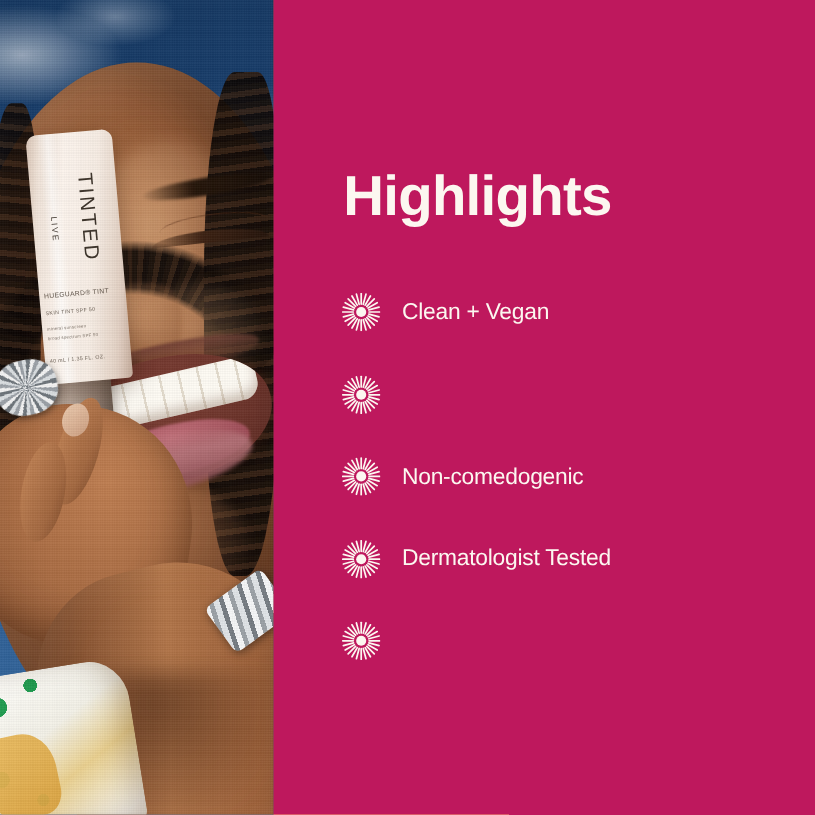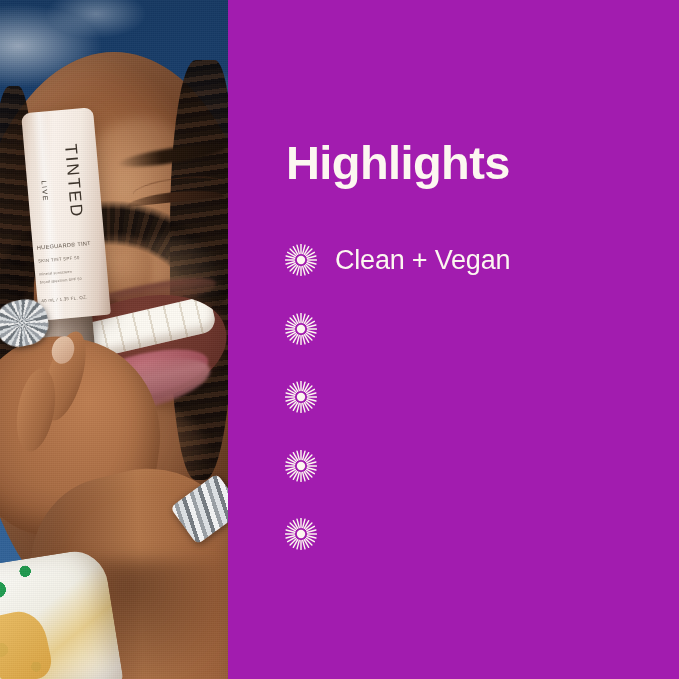--- a/index.html
+++ b/index.html
@@ -434,21 +434,21 @@
       repeating-linear-gradient(90deg, rgba(255,255,255,0.016) 0 1px, rgba(0,0,0,0.016) 1px 2px);
   }
 
   
   .content-panel {
     position: absolute;
     left: 228px;
     top: 0;
     width: 451px;
     height: 679px;
-    background: #a21caf;
+    background: #be185d;
   }
 
   .title {
     position: absolute;
     left: 58px;
     top: 139px;
     margin: 0;
     font-size: 47px;
     font-weight: 700;
     line-height: 1;
@@ -471,21 +471,21 @@
     height: 68.5px;
     gap: 18px;
   }
   .sun-icon {
     flex: 0 0 auto;
     width: 32px;
     height: 32px;
     display: block;
   }
   .item-label {
-    font-size: 27px;
+    font-size: 19px;
     font-weight: 400;
     line-height: 1;
     letter-spacing: -0.2px;
     color: #FCF7F0;
     white-space: nowrap;
   }
 </style>
 </head>
 <body>
 
@@ -625,20 +625,21 @@
               <line x1="12.70" y1="10.28" x2="8.30" y2="2.66" stroke="#FCF7F0" stroke-width="1.45" stroke-linecap="round"></line>
               <line x1="14.29" y1="9.62" x2="12.01" y2="1.12" stroke="#FCF7F0" stroke-width="1.45" stroke-linecap="round"></line>
               <line x1="16.00" y1="9.40" x2="16.00" y2="0.60" stroke="#FCF7F0" stroke-width="1.45" stroke-linecap="round"></line>
               <line x1="17.71" y1="9.62" x2="19.99" y2="1.12" stroke="#FCF7F0" stroke-width="1.45" stroke-linecap="round"></line>
               <line x1="19.30" y1="10.28" x2="23.70" y2="2.66" stroke="#FCF7F0" stroke-width="1.45" stroke-linecap="round"></line>
               <line x1="20.67" y1="11.33" x2="26.89" y2="5.11" stroke="#FCF7F0" stroke-width="1.45" stroke-linecap="round"></line>
               <line x1="21.72" y1="12.70" x2="29.34" y2="8.30" stroke="#FCF7F0" stroke-width="1.45" stroke-linecap="round"></line>
               <line x1="22.38" y1="14.29" x2="30.88" y2="12.01" stroke="#FCF7F0" stroke-width="1.45" stroke-linecap="round"></line>
               <circle cx="16" cy="16" r="4.2" fill="#FCF7F0"></circle>
             </svg></span>
+        <span class="item-label">Non-comedogenic</span>
       </li>
       <li class="highlight-item">
         <span class="sun-icon"><svg viewBox="0 0 32 32" width="32" height="32">
               <line x1="22.60" y1="16.00" x2="31.40" y2="16.00" stroke="#FCF7F0" stroke-width="1.45" stroke-linecap="round"></line>
               <line x1="22.38" y1="17.71" x2="30.88" y2="19.99" stroke="#FCF7F0" stroke-width="1.45" stroke-linecap="round"></line>
               <line x1="21.72" y1="19.30" x2="29.34" y2="23.70" stroke="#FCF7F0" stroke-width="1.45" stroke-linecap="round"></line>
               <line x1="20.67" y1="20.67" x2="26.89" y2="26.89" stroke="#FCF7F0" stroke-width="1.45" stroke-linecap="round"></line>
               <line x1="19.30" y1="21.72" x2="23.70" y2="29.34" stroke="#FCF7F0" stroke-width="1.45" stroke-linecap="round"></line>
               <line x1="17.71" y1="22.38" x2="19.99" y2="30.88" stroke="#FCF7F0" stroke-width="1.45" stroke-linecap="round"></line>
               <line x1="16.00" y1="22.60" x2="16.00" y2="31.40" stroke="#FCF7F0" stroke-width="1.45" stroke-linecap="round"></line>
@@ -654,20 +655,21 @@
               <line x1="12.70" y1="10.28" x2="8.30" y2="2.66" stroke="#FCF7F0" stroke-width="1.45" stroke-linecap="round"></line>
               <line x1="14.29" y1="9.62" x2="12.01" y2="1.12" stroke="#FCF7F0" stroke-width="1.45" stroke-linecap="round"></line>
               <line x1="16.00" y1="9.40" x2="16.00" y2="0.60" stroke="#FCF7F0" stroke-width="1.45" stroke-linecap="round"></line>
               <line x1="17.71" y1="9.62" x2="19.99" y2="1.12" stroke="#FCF7F0" stroke-width="1.45" stroke-linecap="round"></line>
               <line x1="19.30" y1="10.28" x2="23.70" y2="2.66" stroke="#FCF7F0" stroke-width="1.45" stroke-linecap="round"></line>
               <line x1="20.67" y1="11.33" x2="26.89" y2="5.11" stroke="#FCF7F0" stroke-width="1.45" stroke-linecap="round"></line>
               <line x1="21.72" y1="12.70" x2="29.34" y2="8.30" stroke="#FCF7F0" stroke-width="1.45" stroke-linecap="round"></line>
               <line x1="22.38" y1="14.29" x2="30.88" y2="12.01" stroke="#FCF7F0" stroke-width="1.45" stroke-linecap="round"></line>
               <circle cx="16" cy="16" r="4.2" fill="#FCF7F0"></circle>
             </svg></span>
+        <span class="item-label">Dermatologist Tested</span>
       </li>
       <li class="highlight-item">
         <span class="sun-icon"><svg viewBox="0 0 32 32" width="32" height="32">
               <line x1="22.60" y1="16.00" x2="31.40" y2="16.00" stroke="#FCF7F0" stroke-width="1.45" stroke-linecap="round"></line>
               <line x1="22.38" y1="17.71" x2="30.88" y2="19.99" stroke="#FCF7F0" stroke-width="1.45" stroke-linecap="round"></line>
               <line x1="21.72" y1="19.30" x2="29.34" y2="23.70" stroke="#FCF7F0" stroke-width="1.45" stroke-linecap="round"></line>
               <line x1="20.67" y1="20.67" x2="26.89" y2="26.89" stroke="#FCF7F0" stroke-width="1.45" stroke-linecap="round"></line>
               <line x1="19.30" y1="21.72" x2="23.70" y2="29.34" stroke="#FCF7F0" stroke-width="1.45" stroke-linecap="round"></line>
               <line x1="17.71" y1="22.38" x2="19.99" y2="30.88" stroke="#FCF7F0" stroke-width="1.45" stroke-linecap="round"></line>
               <line x1="16.00" y1="22.60" x2="16.00" y2="31.40" stroke="#FCF7F0" stroke-width="1.45" stroke-linecap="round"></line>

